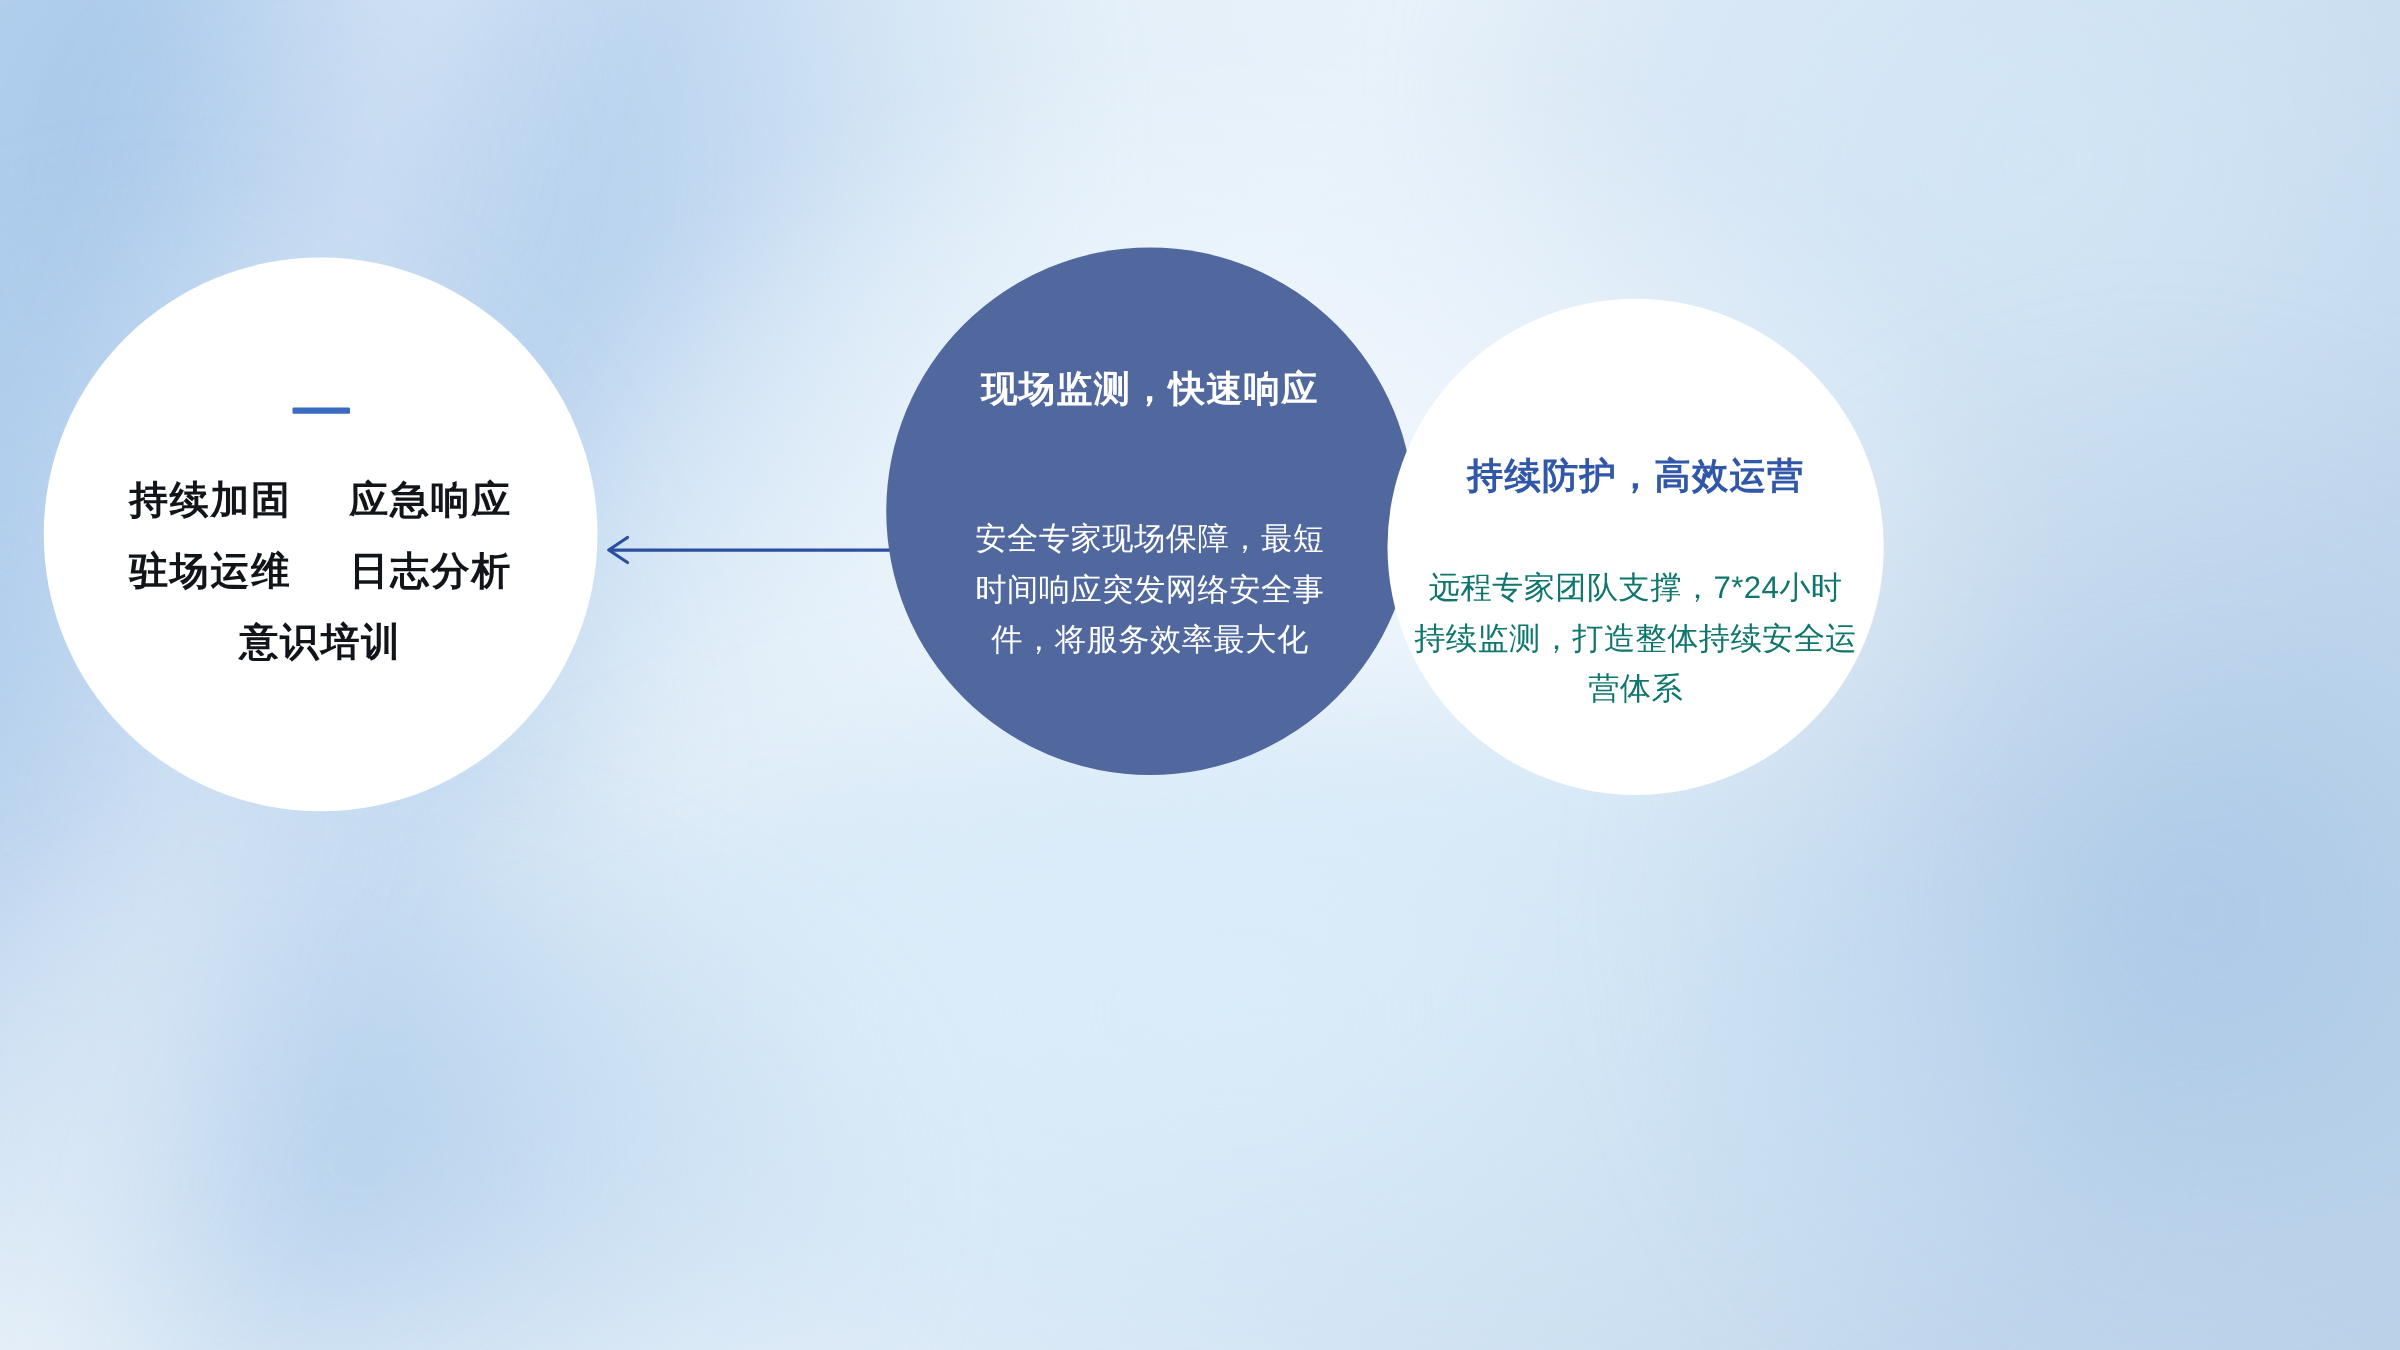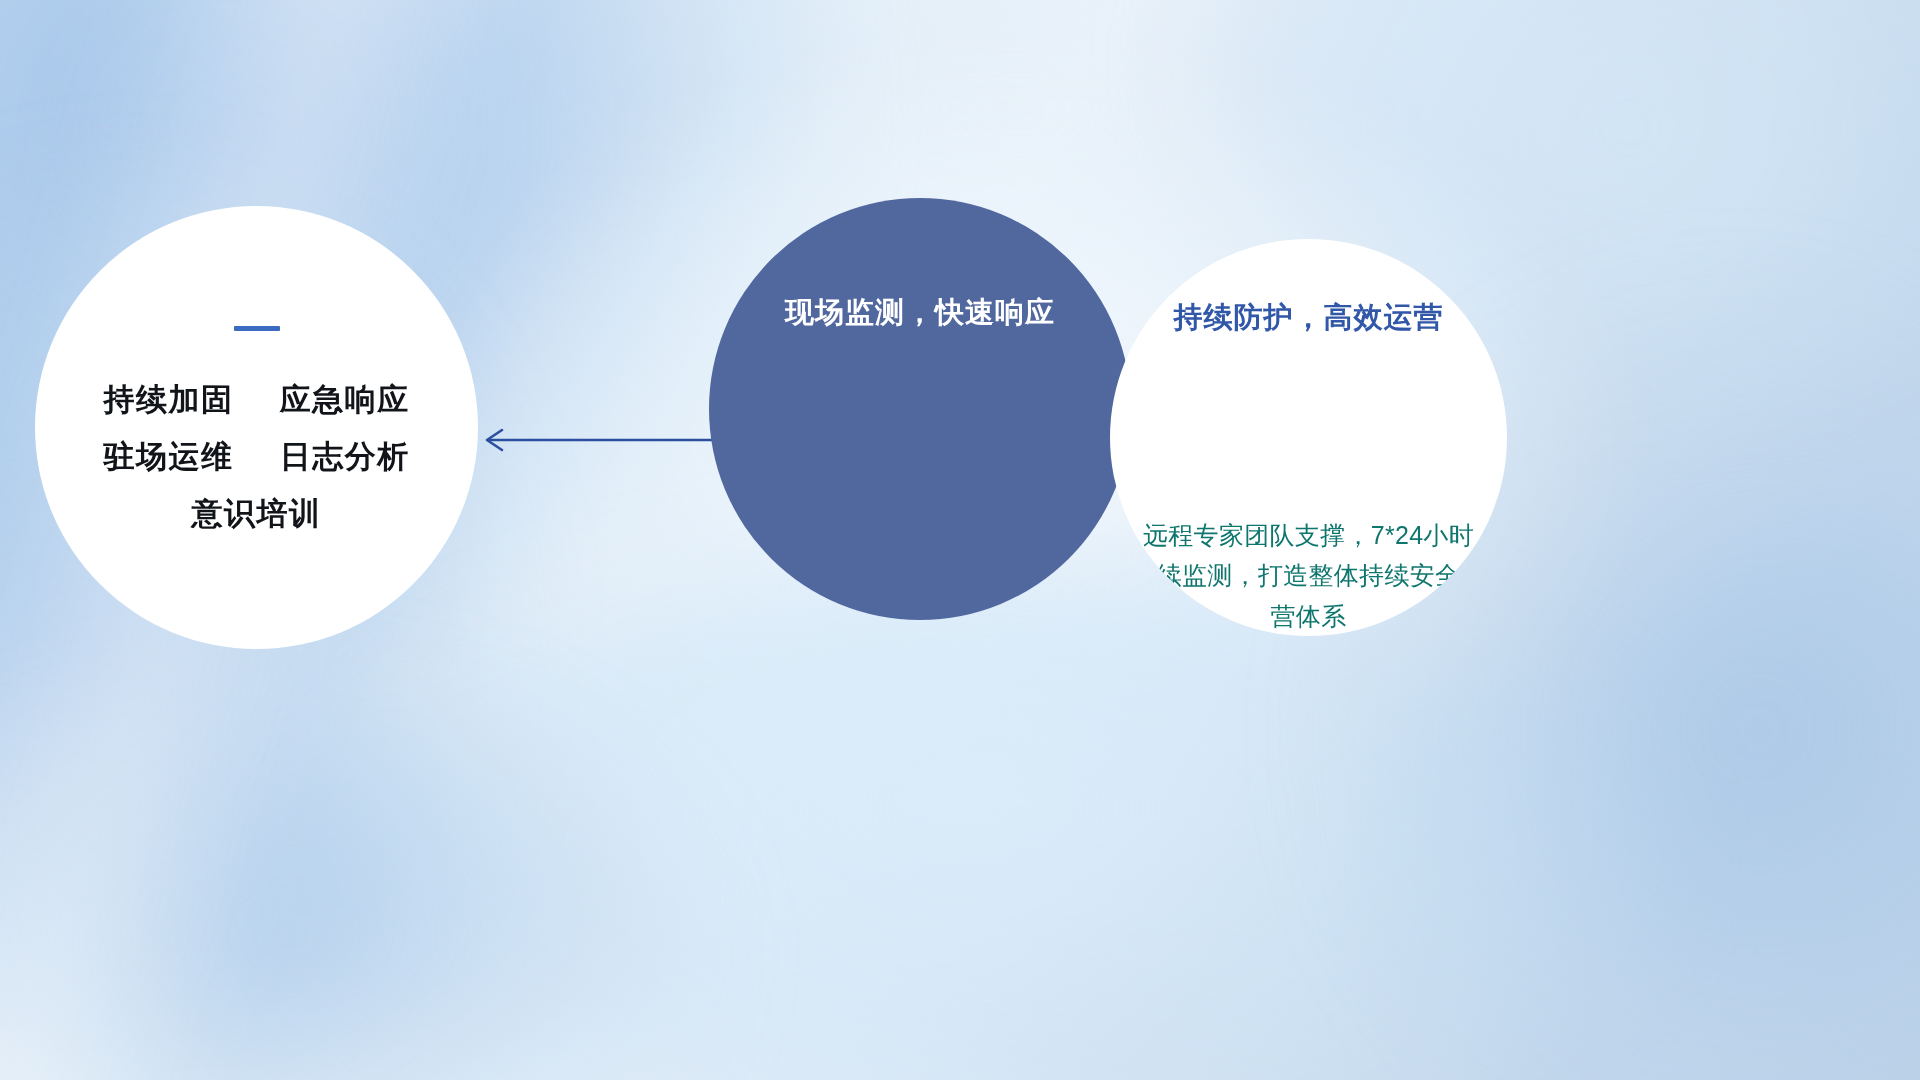--- a/index.html
+++ b/index.html
@@ -205,21 +205,21 @@
     left: 1110px;
     top: 239px;
     width: 397px;
     height: 397px;
     background: #ffffff;
     z-index: 6;
     overflow: hidden;
     display: flex;
     flex-direction: column;
     align-items: center;
-    justify-content: space-between;
+    justify-content: center;
     padding-top: 62px;
   }
   #right-title {
     color: #3157a8;
     font-weight: bold;
     font-size: 29px;
     letter-spacing: 1px;
     line-height: 1.15;
     white-space: nowrap;
     margin-bottom: 52px;
@@ -268,20 +268,21 @@
       <span>日志分析</span>
     </div>
 
     <div class="left-line">
       <span>意识培训</span>
     </div>
   </div>
 
   <div id="circle-middle" class="circle">
     <div id="middle-title">现场监测，快速响应</div>
+    <div id="middle-body">安全专家现场保障，最短时间响应突发网络安全事件，将服务效率最大化</div>
   </div>
 
   <div id="circle-right" class="circle">
     <div id="right-title">持续防护，高效运营</div>
     <div id="right-body">远程专家团队支撑，7*24小时持续监测，打造整体持续安全运营体系</div>
   </div>
 
 </div>
 
 </body></html>

